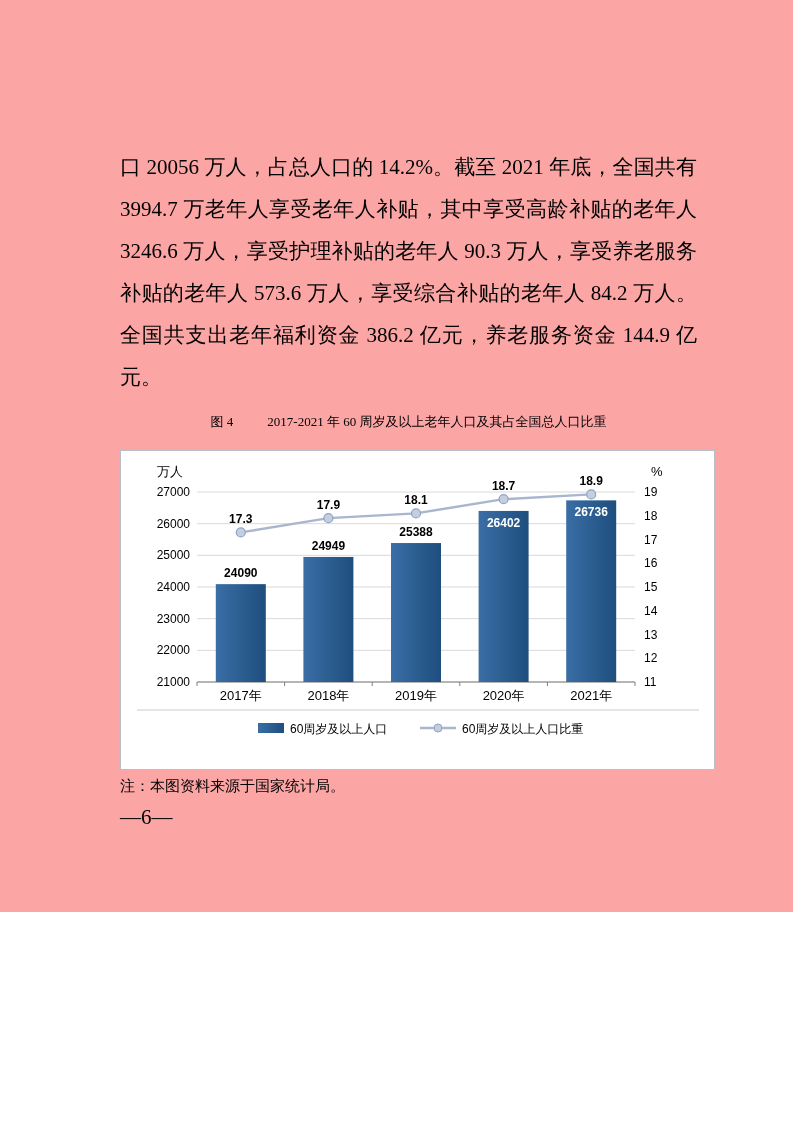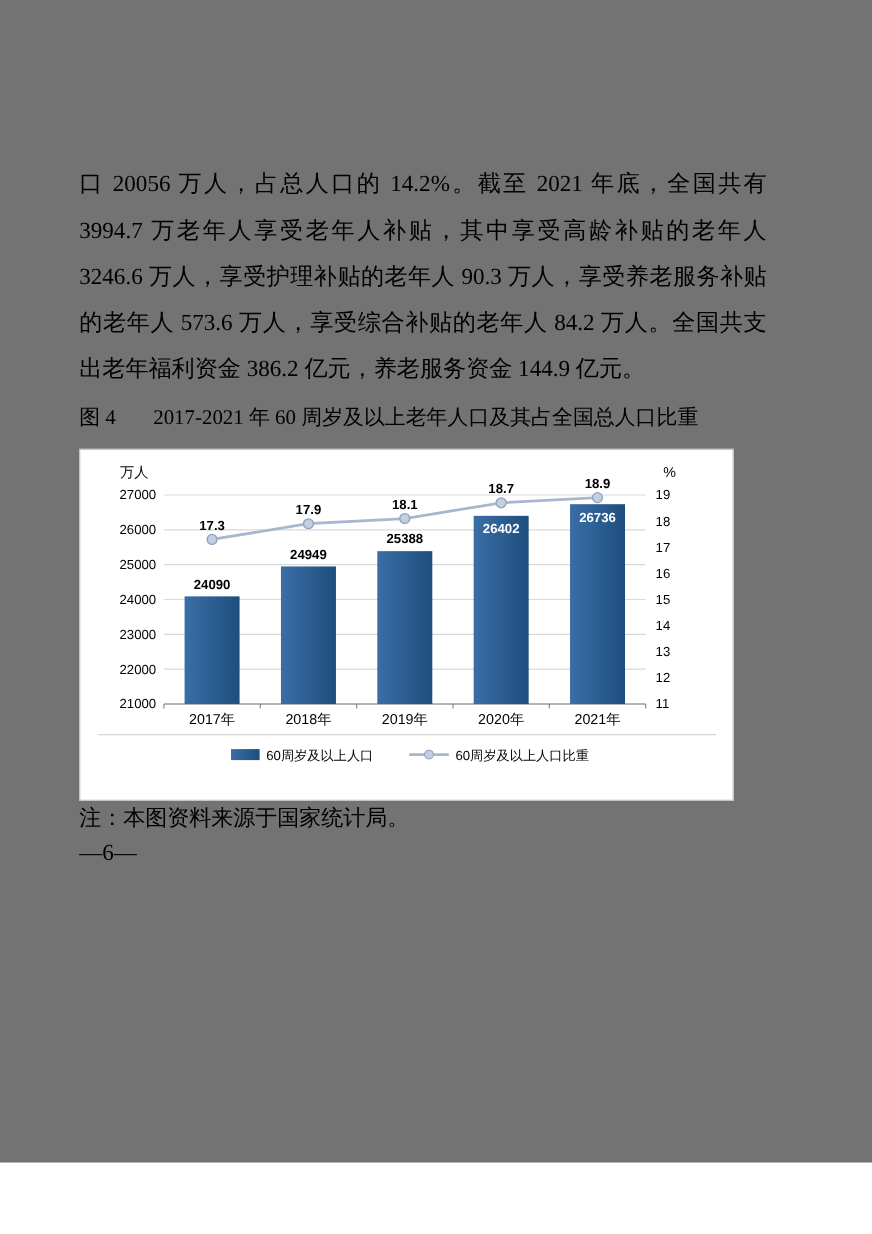--- a/index.html
+++ b/index.html
@@ -1,57 +1,57 @@
 <!DOCTYPE html>
 <html><head>
 <meta charset="utf-8">
 <style>
   * { box-sizing: border-box; }
   html, body { margin: 0; padding: 0; background: #ffffff; }
   .page {
     position: relative;
     width: 793px;
-    height: 1057px;
+    height: 912px;
     margin: 0 auto;
-    background: #737373;
-    padding: 146px 96px 0 72px;
+    background: #fca5a5;
+    padding: 146px 96px 0 120px;
     font-family: "Liberation Serif", "DejaVu Serif", serif;
     color: #000;
     overflow: hidden;
   }
   .body-text {
     font-size: 21px;
     line-height: 42px;
     text-align: justify;
     text-justify: inter-ideograph;
     margin: 0;
   }
   .lead-bold { font-weight: bold; }
   .indent2 { text-indent: 2em; }
   .figure-caption {
     margin: 12px 0 0 0;
-    text-align: left;
-    font-size: 19px;
+    text-align: center;
+    font-size: 13px;
     line-height: 24px;
   }
   .caption-title { margin-left: 34px; }
   .chart-box {
     margin-top: 16px;
     width: 595px;
     height: 320px;
     border: 1px solid #b9bfc9;
     padding: 9px 12px;
     background: #fff;
   }
   .chart-box svg text {
     font-family: "Liberation Sans", "DejaVu Sans", sans-serif;
   }
   .chart-note {
     margin: 6px 0 0 0;
-    font-size: 20px;
+    font-size: 15px;
     line-height: 21px;
   }
   .para2 { margin-top: 24px; }
   .page-number {
     margin-top: 8px;
     font-size: 21px;
   }
 </style>
 </head>
 <body>

